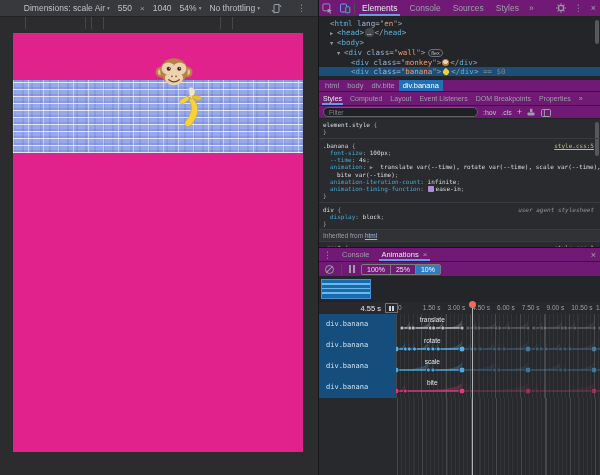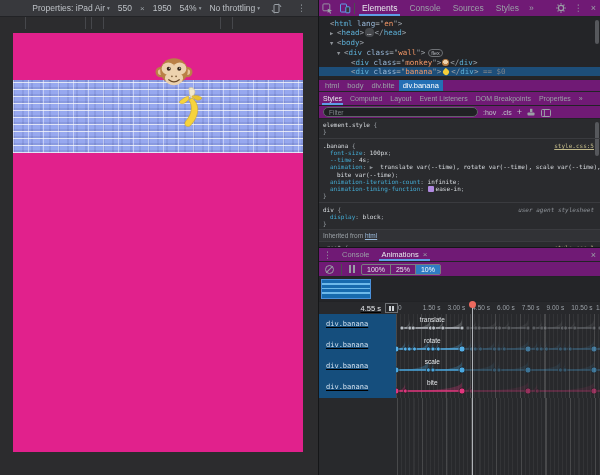--- a/index.html
+++ b/index.html
@@ -99,21 +99,21 @@
   .pause-ic { display:flex; gap:2px; }
   .pause-ic i { display:block; width:2px; height:8px; background:#9aa0a6; }
   .speed-group { display:flex; border:1px solid #7a7c80; border-radius:2px; overflow:hidden; height:11px; }
   .speed { padding:0 5px; font-size:7px; color:#e3e6e9; line-height:10px; border-left:1px solid #7a7c80; }
   .speed:first-child { border-left:none; }
   .speed.active { background:#2f7cc4; color:#fff; }
   .anim-preview { height:25px; background:#242528; border-bottom:1px solid #222326; display:flex; padding:2px; }
   .preview-thumb { width:50px; height:100%; background:#176aae; border:1px solid #4a90d9;
     background-image:repeating-linear-gradient(0deg, transparent 0 3px, #6db9ea 3px 4.5px);
     background-size:100% 15px; background-repeat:no-repeat; background-position:0 2px; }
-  .anim-timeline { flex:1; position:relative;text-decoration:underline; }
+  .anim-timeline { flex:1; position:relative; }
   .tl-header { height:12px; display:flex; align-items:center; position:relative; }
   .tl-time { width:62px; text-align:right; color:#e8eaed; font-size:7.5px; }
   .tl-pausebox { width:13px; height:10px; border:1px solid #6e7175; margin-left:4px;
     display:flex; gap:1.5px; align-items:center; justify-content:center; }
   .tl-pausebox i { display:block; width:1.5px; height:5px; background:#cdd1d5; }
   .rlabel { position:absolute; top:2px; font-size:6.5px; color:#9aa0a6; white-space:nowrap; }
   .tl-rows .tl-row { height:21px; display:flex; }
   .tl-label { width:78px; background:#154e7d; color:#d3e2f0; font-family:"DejaVu Sans Mono",monospace;
     font-size:7px; line-height:21px; padding-left:7px; }
   .grid { background-image:
@@ -126,26 +126,26 @@
   svg text { user-select:none; }
 </style>
 </head>
 <body>
 
 <div class="stage">
 
   <div class="left">
     <div class="dev-toolbar">
       <div class="grp">
-        <span>Properties: iPad Air</span>
+        <span>Dimensions: scale Air</span>
         <span class="caret">▾</span>
       </div>
       <span>550</span>
       <span class="caret" style="font-size:8px">×</span>
-      <span>1950</span>
+      <span>1040</span>
       <div class="grp">
         <span>54%</span>
         <span class="caret">▾</span>
       </div>
       <div class="grp">
         <span>No throttling</span>
         <span class="caret">▾</span>
       </div>
       <span class="icon-btn">
         <svg width="11" height="11" viewBox="0 0 11 11">

